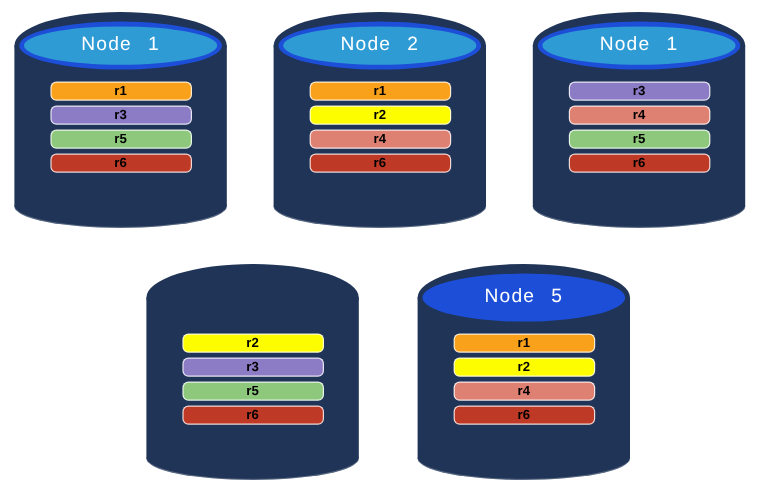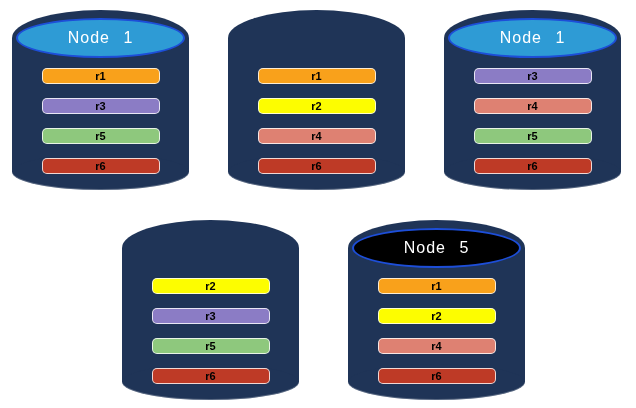--- a/index.html
+++ b/index.html
@@ -6,27 +6,27 @@
   .canvas {
     position:relative; width:636px; height:408px; background:#ffffff;
     overflow:hidden; font-family:"Liberation Sans", sans-serif;
   }
   .cylinder { position:absolute; width:177px; height:180px; }
   .cyl-top    { position:absolute; left:0; top:0;     width:177px; height:56px;  border-radius:50%; background:#1F3457; }
   .cyl-body   { position:absolute; left:0; top:28px;  width:177px; height:134px; background:#1F3457; }
   .cyl-bottom { position:absolute; left:0; top:144px; width:177px; height:36px;  border-radius:50%; background:#1F3457; box-shadow: inset 0 -1px 0 rgba(255,255,255,0.25); }
   .cyl-cap {
     position:absolute; box-sizing:border-box; left:4px; top:8px; width:169px; height:40px;
-    border-radius:50%; background:#2E9BD5; border:2px solid #1d4ed8;
+    border-radius:50%; background:#2E9BD5; border:4px solid #1d4ed8;
     display:flex; align-items:center; justify-content:center;
   }
   .node-title { color:#ffffff; font-size:16px; letter-spacing:1px; word-spacing:8px; white-space:nowrap; }
   .bars {
     position:absolute; left:0; top:58px; width:177px;
-    display:flex; flex-direction:column; align-items:center; gap:14px;
+    display:flex; flex-direction:column; align-items:center; gap:4px;
   }
   .bar {
     box-sizing:border-box; width:118px; height:16px; border-radius:5px;
     border:1px solid rgba(255,255,255,0.8);
     display:flex; align-items:center; justify-content:center;
   }
   .bar-label { font-size:11px; font-weight:bold; color:#000000; line-height:1; }
 </style>
 </head>
 <body>
@@ -53,20 +53,23 @@
       <div class="bar" style="background-color: rgb(190, 58, 38);">
           <span class="bar-label">r6</span>
         </div>
     </div>
   </div>
 
   <div class="cylinder" style="left:228px; top:10px;">
     <div class="cyl-top" style="background-color: rgb(31, 52, 87);"></div>
     <div class="cyl-body" style="background-color: rgb(31, 52, 87);"></div>
     <div class="cyl-bottom" style="background-color: rgb(31, 52, 87);"></div>
+    <div class="cyl-cap" style="background-color: rgb(46, 155, 213);">
+      <span class="node-title">Node 2</span>
+    </div>
     <div class="bars">
       <div class="bar" style="background-color: rgb(249, 161, 27);">
           <span class="bar-label">r1</span>
         </div>
       <div class="bar" style="background-color: rgb(253, 253, 0);">
           <span class="bar-label">r2</span>
         </div>
       <div class="bar" style="background-color: rgb(222, 129, 114);">
           <span class="bar-label">r4</span>
         </div>
@@ -116,21 +119,21 @@
       <div class="bar" style="background-color: rgb(190, 58, 38);">
           <span class="bar-label">r6</span>
         </div>
     </div>
   </div>
 
   <div class="cylinder" style="left:348px; top:220px;">
     <div class="cyl-top" style="background-color: rgb(31, 52, 87);"></div>
     <div class="cyl-body" style="background-color: rgb(31, 52, 87);"></div>
     <div class="cyl-bottom" style="background-color: rgb(31, 52, 87);"></div>
-    <div class="cyl-cap" style="background-color: #000000;">
+    <div class="cyl-cap" style="background-color: #1d4ed8;">
       <span class="node-title">Node 5</span>
     </div>
     <div class="bars">
       <div class="bar" style="background-color: rgb(249, 161, 27);">
           <span class="bar-label">r1</span>
         </div>
       <div class="bar" style="background-color: rgb(253, 253, 0);">
           <span class="bar-label">r2</span>
         </div>
       <div class="bar" style="background-color: rgb(222, 129, 114);">

